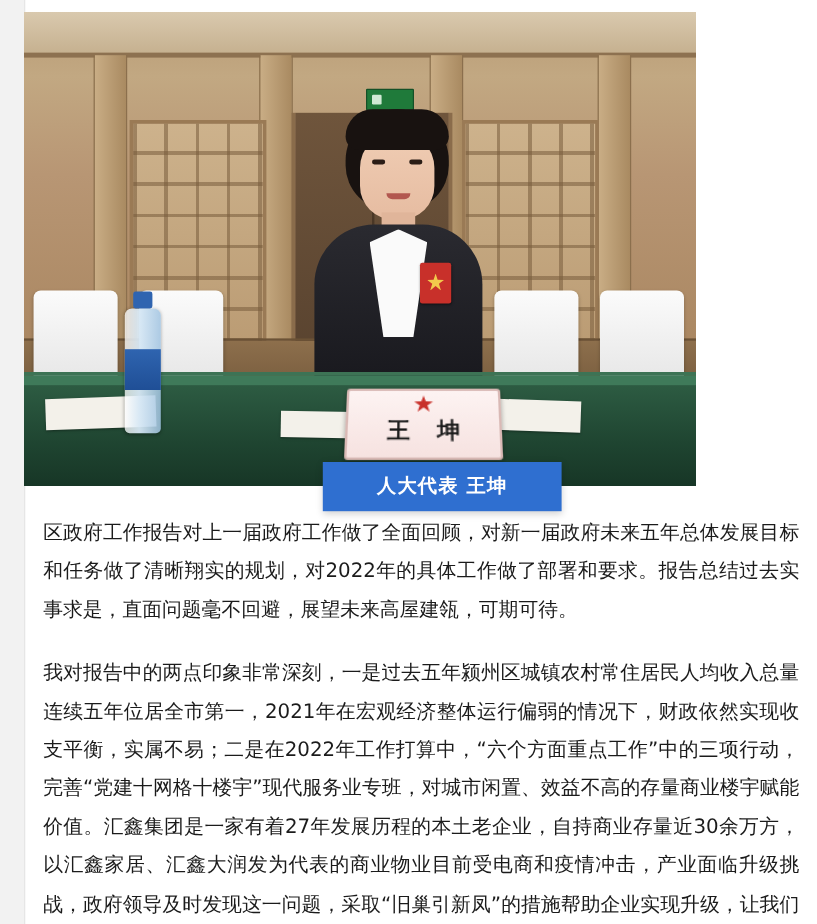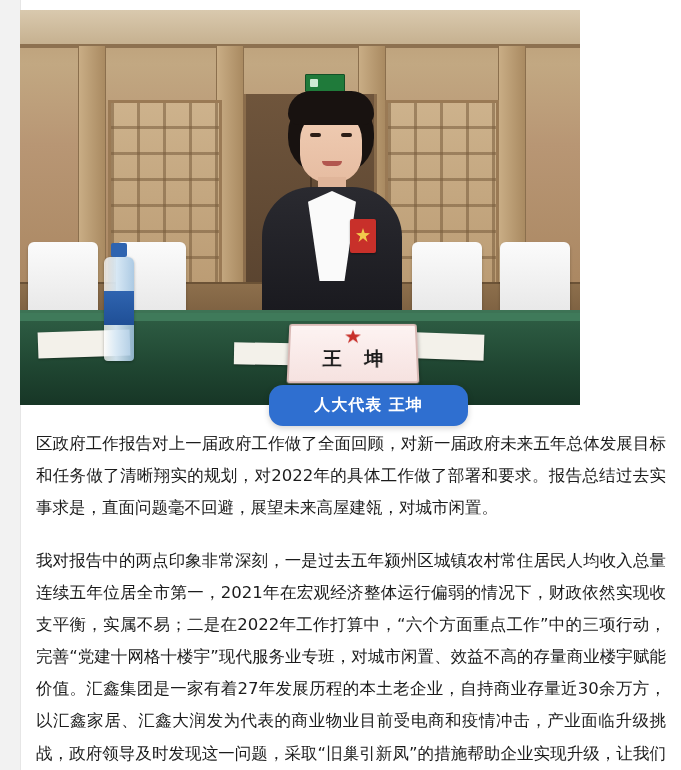--- a/index.html
+++ b/index.html
@@ -272,21 +272,21 @@
 
   
   .caption-pill {
     position: absolute;
     left: 249px;
     top: 385px;
     min-width: 155px;
     padding: 10px 22px;
     background: #2f6fd0;
     color: #ffffff;
-    border-radius: 14px;
+    border-radius: 0;
     font-family: "DejaVu Sans", sans-serif;
     font-size: 16px;
     font-weight: 700;
     letter-spacing: 1px;
     text-align: center;
     box-shadow: 0 2px 6px rgba(0,0,0,0.18);
     white-space: nowrap;
   }
 
   
@@ -363,18 +363,18 @@
         <div class="nameplate">
           <span class="emblem"></span>
           <span class="np-text">王 坤</span>
         </div>
       </div>
     </div>
 
     <div class="caption-pill">人大代表 王坤</div>
 
     <div class="article">
-      <p>区政府工作报告对上一届政府工作做了全面回顾，对新一届政府未来五年总体发展目标和任务做了清晰翔实的规划，对2022年的具体工作做了部署和要求。报告总结过去实事求是，直面问题毫不回避，展望未来高屋建瓴，对城市闲置。</p>
+      <p>区政府工作报告对上一届政府工作做了全面回顾，对新一届政府未来五年总体发展目标和任务做了清晰翔实的规划，对2022年的具体工作做了部署和要求。报告总结过去实事求是，直面问题毫不回避，展望未来高屋建瓴，可期可待。</p>
       <p>我对报告中的两点印象非常深刻，一是过去五年颍州区城镇农村常住居民人均收入总量连续五年位居全市第一，2021年在宏观经济整体运行偏弱的情况下，财政依然实现收支平衡，实属不易；二是在2022年工作打算中，“六个方面重点工作”中的三项行动，完善“党建十网格十楼宇”现代服务业专班，对城市闲置、效益不高的存量商业楼宇赋能价值。汇鑫集团是一家有着27年发展历程的本土老企业，自持商业存量近30余万方，以汇鑫家居、汇鑫大润发为代表的商业物业目前受电商和疫情冲击，产业面临升级挑战，政府领导及时发现这一问题，采取“旧巢引新凤”的措施帮助企业实现升级，让我们本土企业备受鼓舞，信心倍增。</p>
     </div>
 
   </div>
 </div>
 
 </body></html>

